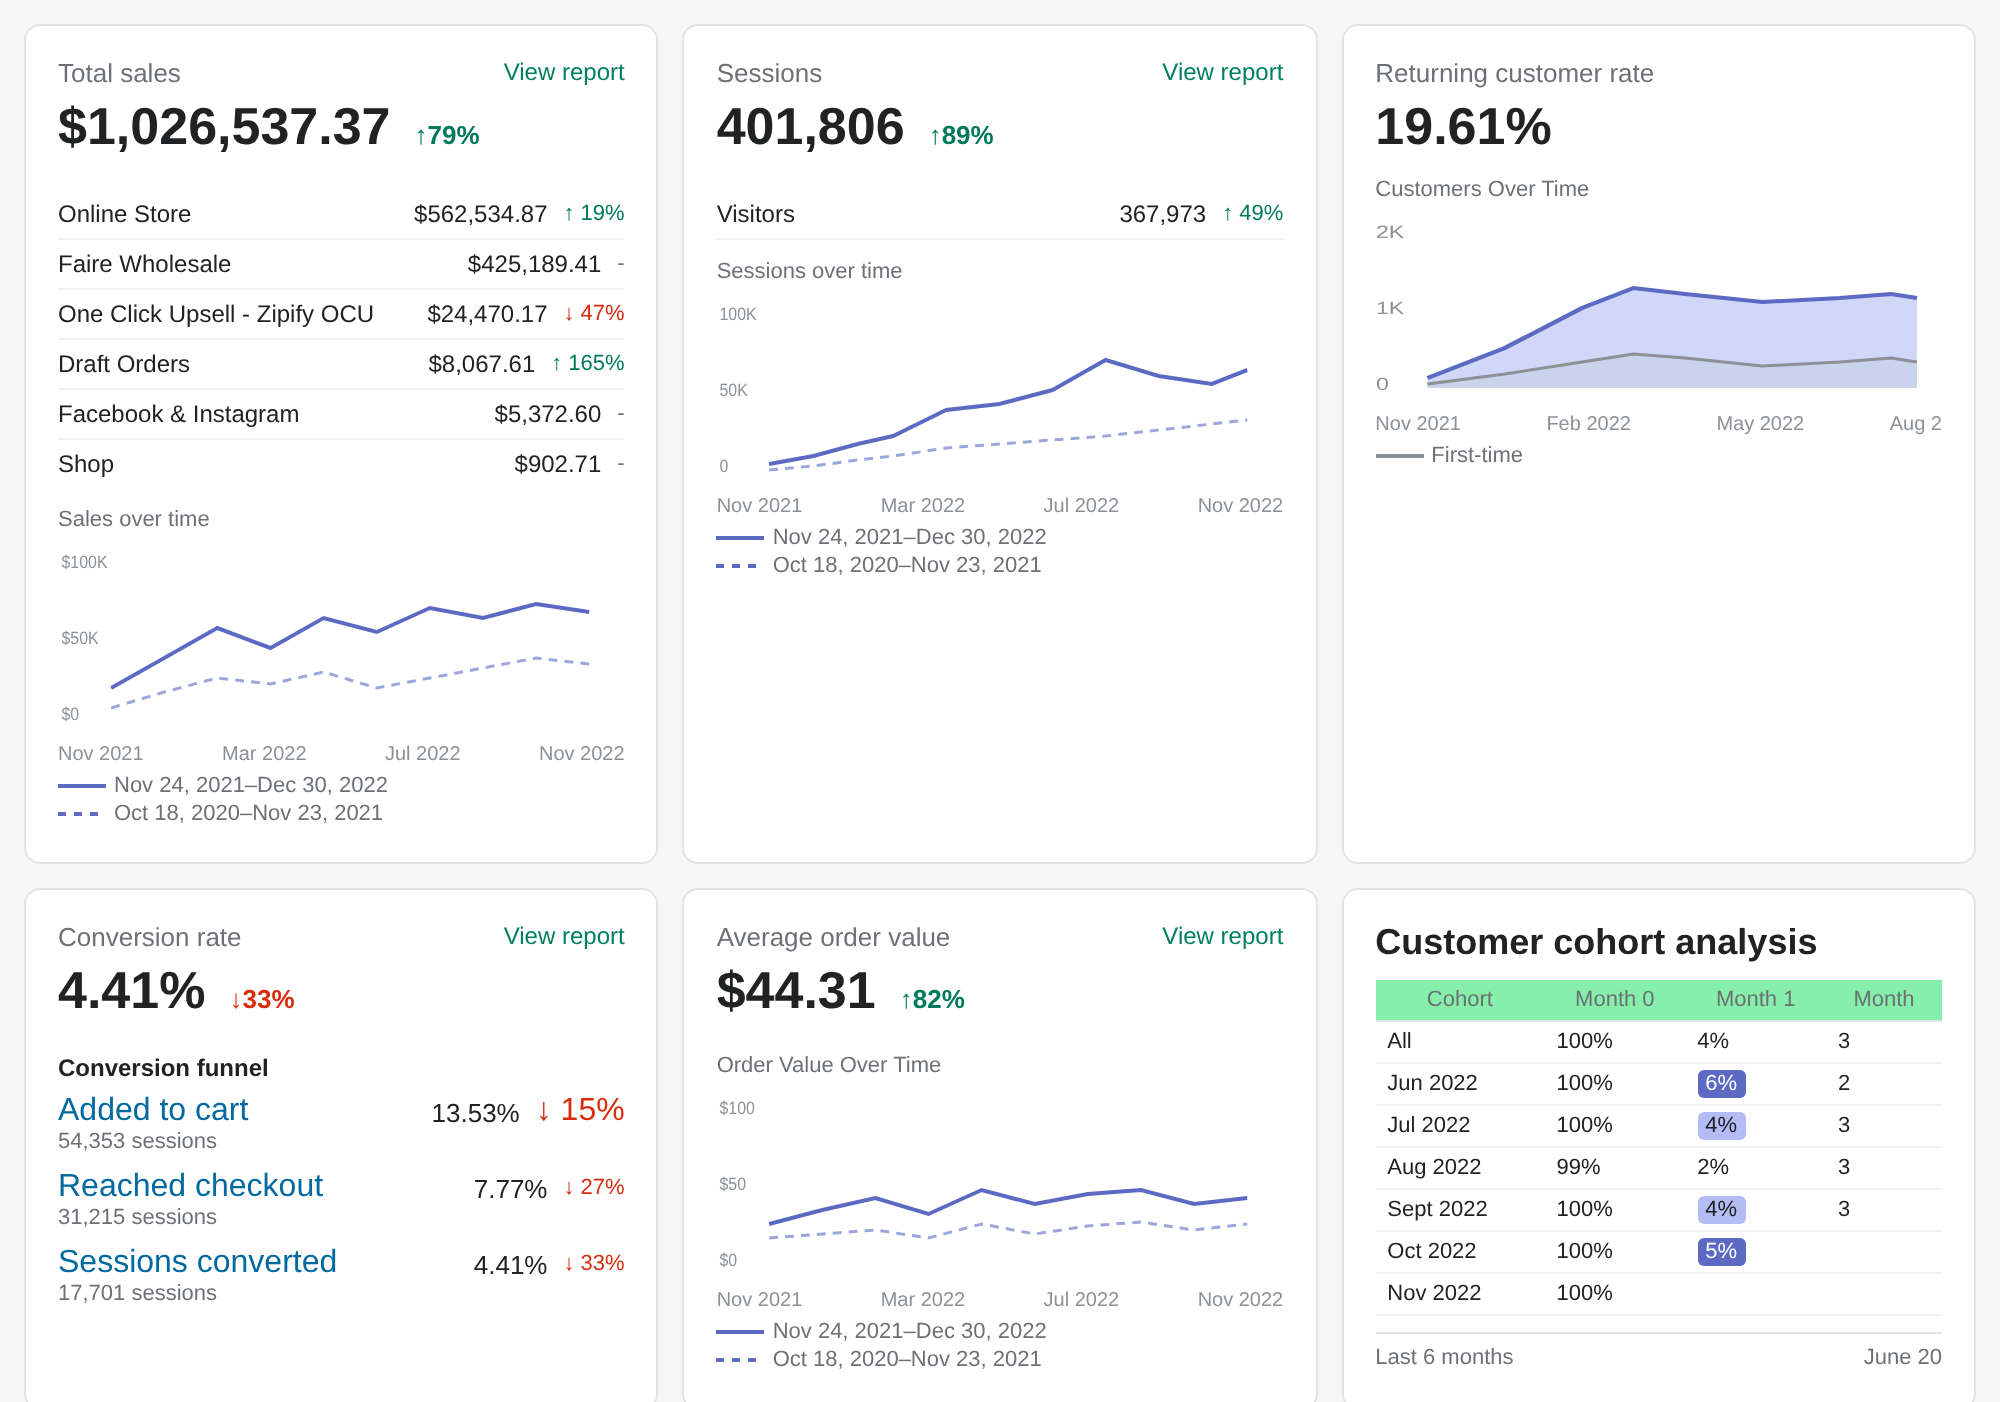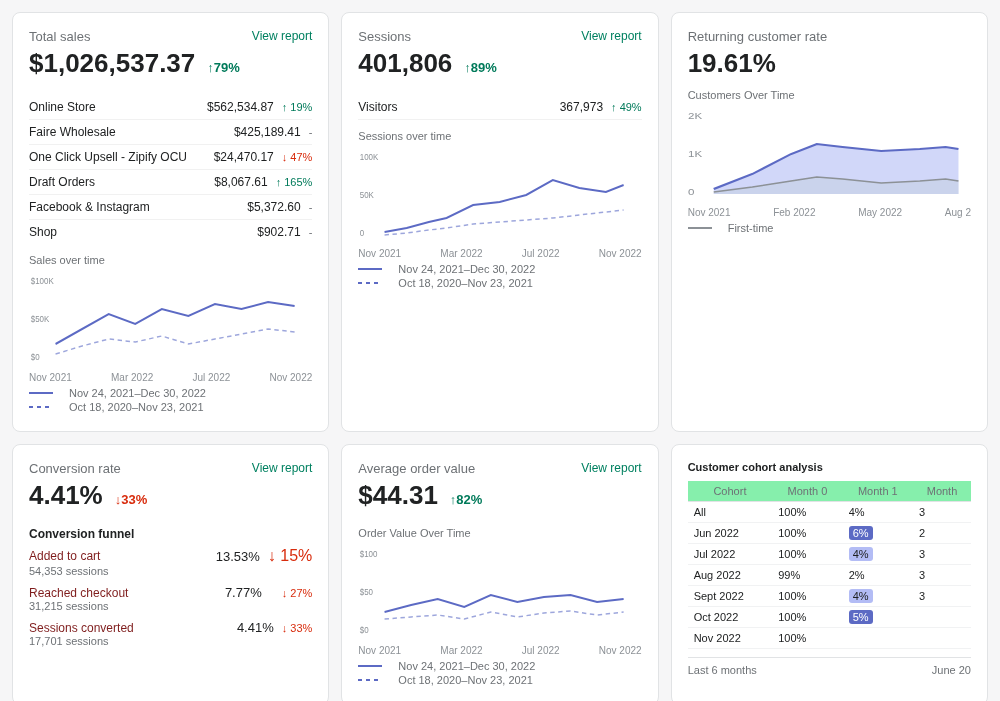--- a/index.html
+++ b/index.html
@@ -79,21 +79,21 @@
       margin: 8px 0;
     }
     .chart-legend {
       font-size: 11px;
       color: #6d7175;
       margin-top: 4px;
     }
     .legend-item {
       display: flex;
       align-items: center;
-      gap: 16px;
+      gap: 4px;
       margin-bottom: 2px;
     }
     .legend-line {
       width: 24px;
       height: 2px;
       background: #5c6ac4;
     }
     .legend-line-dashed {
       width: 24px;
       height: 2px;
@@ -113,21 +113,21 @@
       margin: 12px 0 6px;
     }
     .conversion-row {
       margin-bottom: 8px;
     }
     .conversion-row-top {
       display: flex;
       justify-content: space-between;
       align-items: center;
     }
-    .conversion-label { font-size: 12px; color: #7f1d1d; }
+    .conversion-label { font-size: 16px; color: #0369a1; }
     .conversion-sessions { font-size: 11px; color: #6d7175; }
     .big-metric-row {
       display: flex;
       align-items: baseline;
       gap: 12px;
       margin-bottom: 12px;
     }
     
     .cohort-table {
       width: 100%;
@@ -356,21 +356,21 @@
       <div style="display:flex;gap:8px;align-items:center;">
         <span>13.53%</span>
         <span style="color:#d82c0d;font-size:16px;">↓ 15%</span>
       </div>
     </div>
     <div class="conversion-sessions">54,353 sessions</div>
   </div>
         <div class="conversion-row">
     <div class="conversion-row-top">
       <span class="conversion-label">Reached checkout</span>
-      <div style="display:flex;gap:20px;align-items:center;">
+      <div style="display:flex;gap:8px;align-items:center;">
         <span>7.77%</span>
         <span style="color:#d82c0d;font-size:11px;">↓ 27%</span>
       </div>
     </div>
     <div class="conversion-sessions">31,215 sessions</div>
   </div>
         <div class="conversion-row">
     <div class="conversion-row-top">
       <span class="conversion-label">Sessions converted</span>
       <div style="display:flex;gap:8px;align-items:center;">
@@ -415,21 +415,21 @@
       </div>
       <div class="legend-item">
         <div class="legend-line-dashed"></div>
         <span>Oct 18, 2020–Nov 23, 2021</span>
       </div>
     </div>
   </div>
 
   <div class="card">
     <div class="card-header">
-      <span class="card-title" style="color:#202223;font-weight:600;font-size:11px;">Customer cohort analysis</span>
+      <span class="card-title" style="color:#202223;font-weight:600;font-size:18px;">Customer cohort analysis</span>
     </div>
     <table class="cohort-table">
       <thead>
         <tr>
           <th>Cohort</th>
           <th>Month 0</th>
           <th>Month 1</th>
           <th>Month</th>
         </tr>
       </thead>

